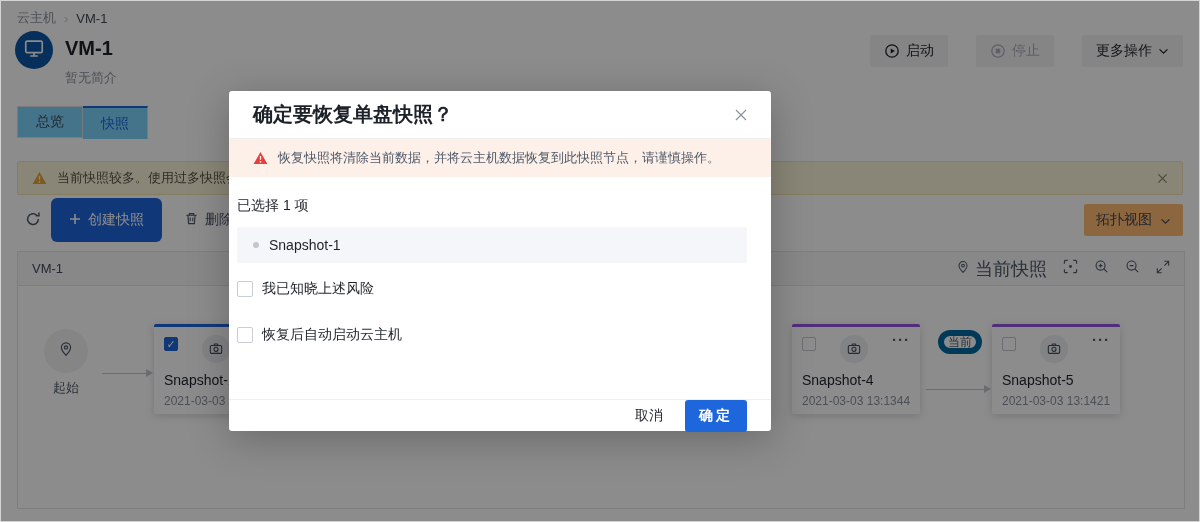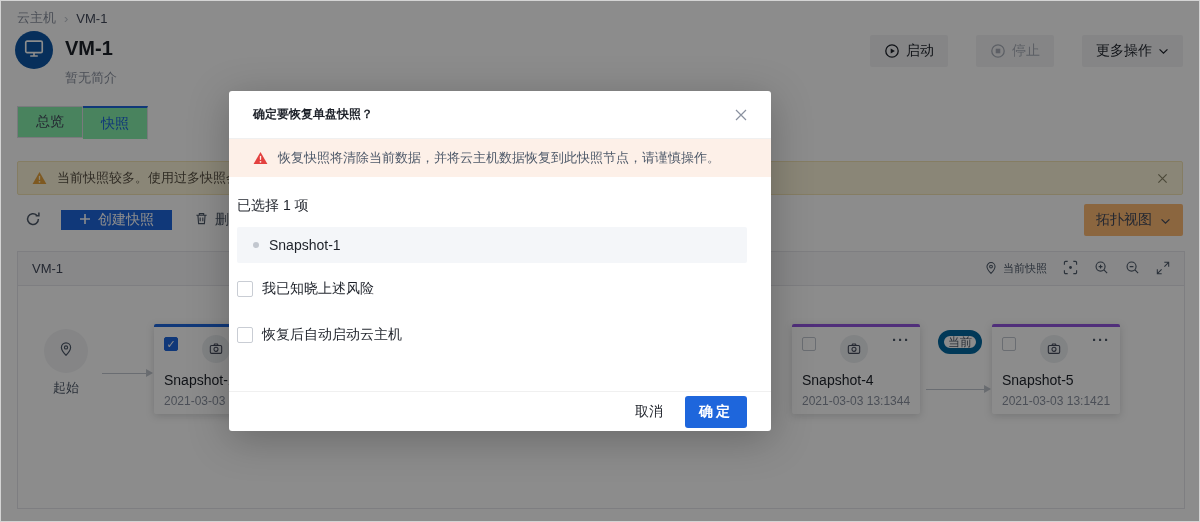--- a/index.html
+++ b/index.html
@@ -15,41 +15,41 @@
   .avatar { position:absolute; left:14px; top:30px; width:38px; height:38px; border-radius:50%; background:#0d57a6; display:flex; align-items:center; justify-content:center; }
   .page-title { position:absolute; left:64px; top:36px; font-size:20px; font-weight:bold; color:#1d2129; }
   .page-subtitle { position:absolute; left:64px; top:68px; font-size:13px; color:#8a919f; }
 
   .header-actions { position:absolute; right:16px; top:34px; display:flex; gap:28px; }
   .btn-secondary { height:32px; padding:0 14px; background:#f2f3f5; border:none; border-radius:2px; font-size:14px; color:#1d2129; display:flex; align-items:center; gap:6px; cursor:pointer; }
   .btn-secondary.disabled { color:#a9aeb8; cursor:not-allowed; }
   .btn-secondary .ico { display:flex; }
 
   .tabs { position:absolute; left:16px; top:105px; display:flex; }
-  .tab { height:32px; padding:0 18px; border:1px solid #dcdfe3; border-left-width:0; font-size:14px; color:#42495a; display:flex; align-items:center; background:#86efac; cursor:pointer; }
+  .tab { height:32px; padding:0 18px; border:1px solid #dcdfe3; border-left-width:0; font-size:14px; color:#42495a; display:flex; align-items:center; background:#7dd3fc; cursor:pointer; }
   .tab:first-child { border-left-width:1px; }
   .tab.active { border-top:2px solid #1e66dc; border-bottom-color:#fff; color:#1e66dc; height:34px; }
 
   .banner { position:absolute; left:16px; right:16px; top:160px; height:34px; background:#fbf4d9; border:1px solid #f3e4b4; border-radius:2px; display:flex; align-items:center; padding:0 14px; gap:10px; }
   .banner-text { font-size:13px; color:#595144; flex:1; white-space:nowrap; overflow:hidden; }
   .banner-close { color:#8a8467; cursor:pointer; display:flex; }
 
   .toolbar { position:absolute; left:16px; right:16px; top:203px; height:32px; display:flex; align-items:center; }
   .icon-btn { width:32px; height:32px; display:flex; align-items:center; justify-content:center; color:#4e5969; cursor:pointer; background:none; border:none; }
-  .btn-primary { height:20px; padding:0 18px; background:#1e66dc; color:#fff; border:none; border-radius:0; font-size:14px; display:flex; align-items:center; gap:7px; cursor:pointer; margin-left:12px; }
+  .btn-primary { height:44px; padding:0 18px; background:#1e66dc; color:#fff; border:none; border-radius:6px; font-size:14px; display:flex; align-items:center; gap:7px; cursor:pointer; margin-left:2px; }
   .btn-text { height:32px; padding:0 12px; background:none; border:none; font-size:14px; color:#4e5969; display:flex; align-items:center; gap:6px; cursor:pointer; margin-left:10px; }
   .toolbar-spacer { flex:1; }
   .btn-view { height:32px; padding:0 12px; background:#fdba74; border:none; border-radius:2px; font-size:14px; color:#42495a; display:flex; align-items:center; gap:8px; cursor:pointer; }
 
   
   .panel { position:absolute; left:16px; top:250px; width:1168px; height:258px; background:#fff; border:1px solid #e5e6eb; }
   .panel-header { height:34px; background:#f7f8fa; border-bottom:1px solid #e5e6eb; display:flex; align-items:center; padding:0 14px; }
   .panel-title { font-size:13px; color:#42495a; flex:1; }
   .panel-tools { display:flex; align-items:center; gap:16px; color:#4e5969; }
-  .panel-tool { display:flex; align-items:center; gap:5px; font-size:11px; cursor:pointer; color:#4e5969; background:none; border:none; }
+  .panel-tool { display:flex; align-items:center; gap:5px; font-size:18px; cursor:pointer; color:#4e5969; background:none; border:none; }
 
   .timeline { position:relative; height:222px; }
   .start-node { position:absolute; left:26px; top:43px; width:44px; height:44px; border-radius:50%; background:#f2f3f5; display:flex; align-items:center; justify-content:center; color:#4e5969; cursor:pointer; }
   .start-label { position:absolute; left:26px; top:93px; width:44px; text-align:center; font-size:13px; color:#4e5969; }
 
   .arrow { position:absolute; height:1px; background:#c2c7cf; }
   .arrow::after { content:""; position:absolute; right:-7px; top:-4px; border-left:7px solid #c2c7cf; border-top:4px solid transparent; border-bottom:4px solid transparent; }
 
   .snap-card { position:absolute; top:38px; width:128px; height:90px; background:#fff; border-radius:2px; box-shadow:0 2px 8px rgba(29,33,41,.18); border-top:3px solid #9254de; padding:8px 10px 0 10px; cursor:pointer; }
   .snap-card.selected { border-top-color:#1e66dc; }
@@ -61,34 +61,34 @@
   .card-menu { color:#4e5969; font-size:15px; font-weight:bold; letter-spacing:1px; line-height:10px; cursor:pointer; }
   .card-name { font-size:14px; color:#1d2129; margin-top:9px; }
   .card-date { font-size:12px; color:#8a919f; margin-top:6px; white-space:nowrap; }
 
   .current-badge { position:absolute; left:920px; top:44px; width:44px; height:24px; border:6px solid #0369a1; border-radius:12px; background:#fff; font-size:12px; color:#4e5969; display:flex; align-items:center; justify-content:center; }
 
   
   .overlay { position:absolute; inset:0; background:rgba(0,0,0,.45); z-index:50; }
   .modal { position:absolute; left:228px; top:90px; width:542px; height:340px; background:#fff; border-radius:3px; box-shadow:0 8px 40px rgba(0,0,0,.25); z-index:60; }
   .modal-header { height:48px; display:flex; align-items:center; padding:0 24px; border-bottom:1px solid #f0f0f0; }
-  .modal-title { font-size:12px; font-weight:bold; color:#1d2129; flex:1; }
+  .modal-title { font-size:20px; font-weight:bold; color:#1d2129; flex:1; }
   .modal-close { color:#8a919f; cursor:pointer; display:flex; background:none; border:none; }
   .modal-alert { height:38px; background:#fdf0e8; display:flex; align-items:center; gap:10px; padding:0 24px; }
   .modal-alert .alert-text { font-size:13px; color:#4e5969; }
   .modal-body { padding:20px 24px 0 8px; }
   .selected-label { font-size:14px; color:#1d2129; }
   .selected-box { margin-top:12px; height:36px; background:#f4f6f9; border-radius:2px; display:flex; align-items:center; padding:0 16px; gap:10px; }
   .dot { width:6px; height:6px; border-radius:50%; background:#c2c7cf; }
   .selected-item { font-size:14px; color:#1d2129; }
   .mcb-row { display:flex; align-items:center; gap:9px; margin-top:17px; cursor:pointer; }
   .mcb-row.first { margin-top:28px; }
   .mcb { width:16px; height:16px; border:1px solid #c9cdd4; border-radius:2px; background:#fff; flex:none; }
   .mcb-label { font-size:14px; color:#1d2129; }
-  .modal-footer { position:absolute; left:0; right:0; bottom:0; height:40px; border-top:1px solid #f0f0f0; display:flex; align-items:center; justify-content:flex-end; padding:0 24px; gap:22px; }
+  .modal-footer { position:absolute; left:0; right:0; bottom:0; height:32px; border-top:1px solid #f0f0f0; display:flex; align-items:center; justify-content:flex-end; padding:0 24px; gap:22px; }
   .btn-cancel { background:none; border:none; font-size:14px; color:#1d2129; cursor:pointer; }
   .btn-ok { height:32px; min-width:62px; padding:0 12px; background:#1e66dc; color:#fff; border:none; border-radius:3px; font-size:14px; font-weight:bold; letter-spacing:3px; cursor:pointer; }
 </style>
 </head>
 <body>
 
 <div class="page">
 
   <div class="breadcrumb">
     <span class="crumb-link">云主机</span>

